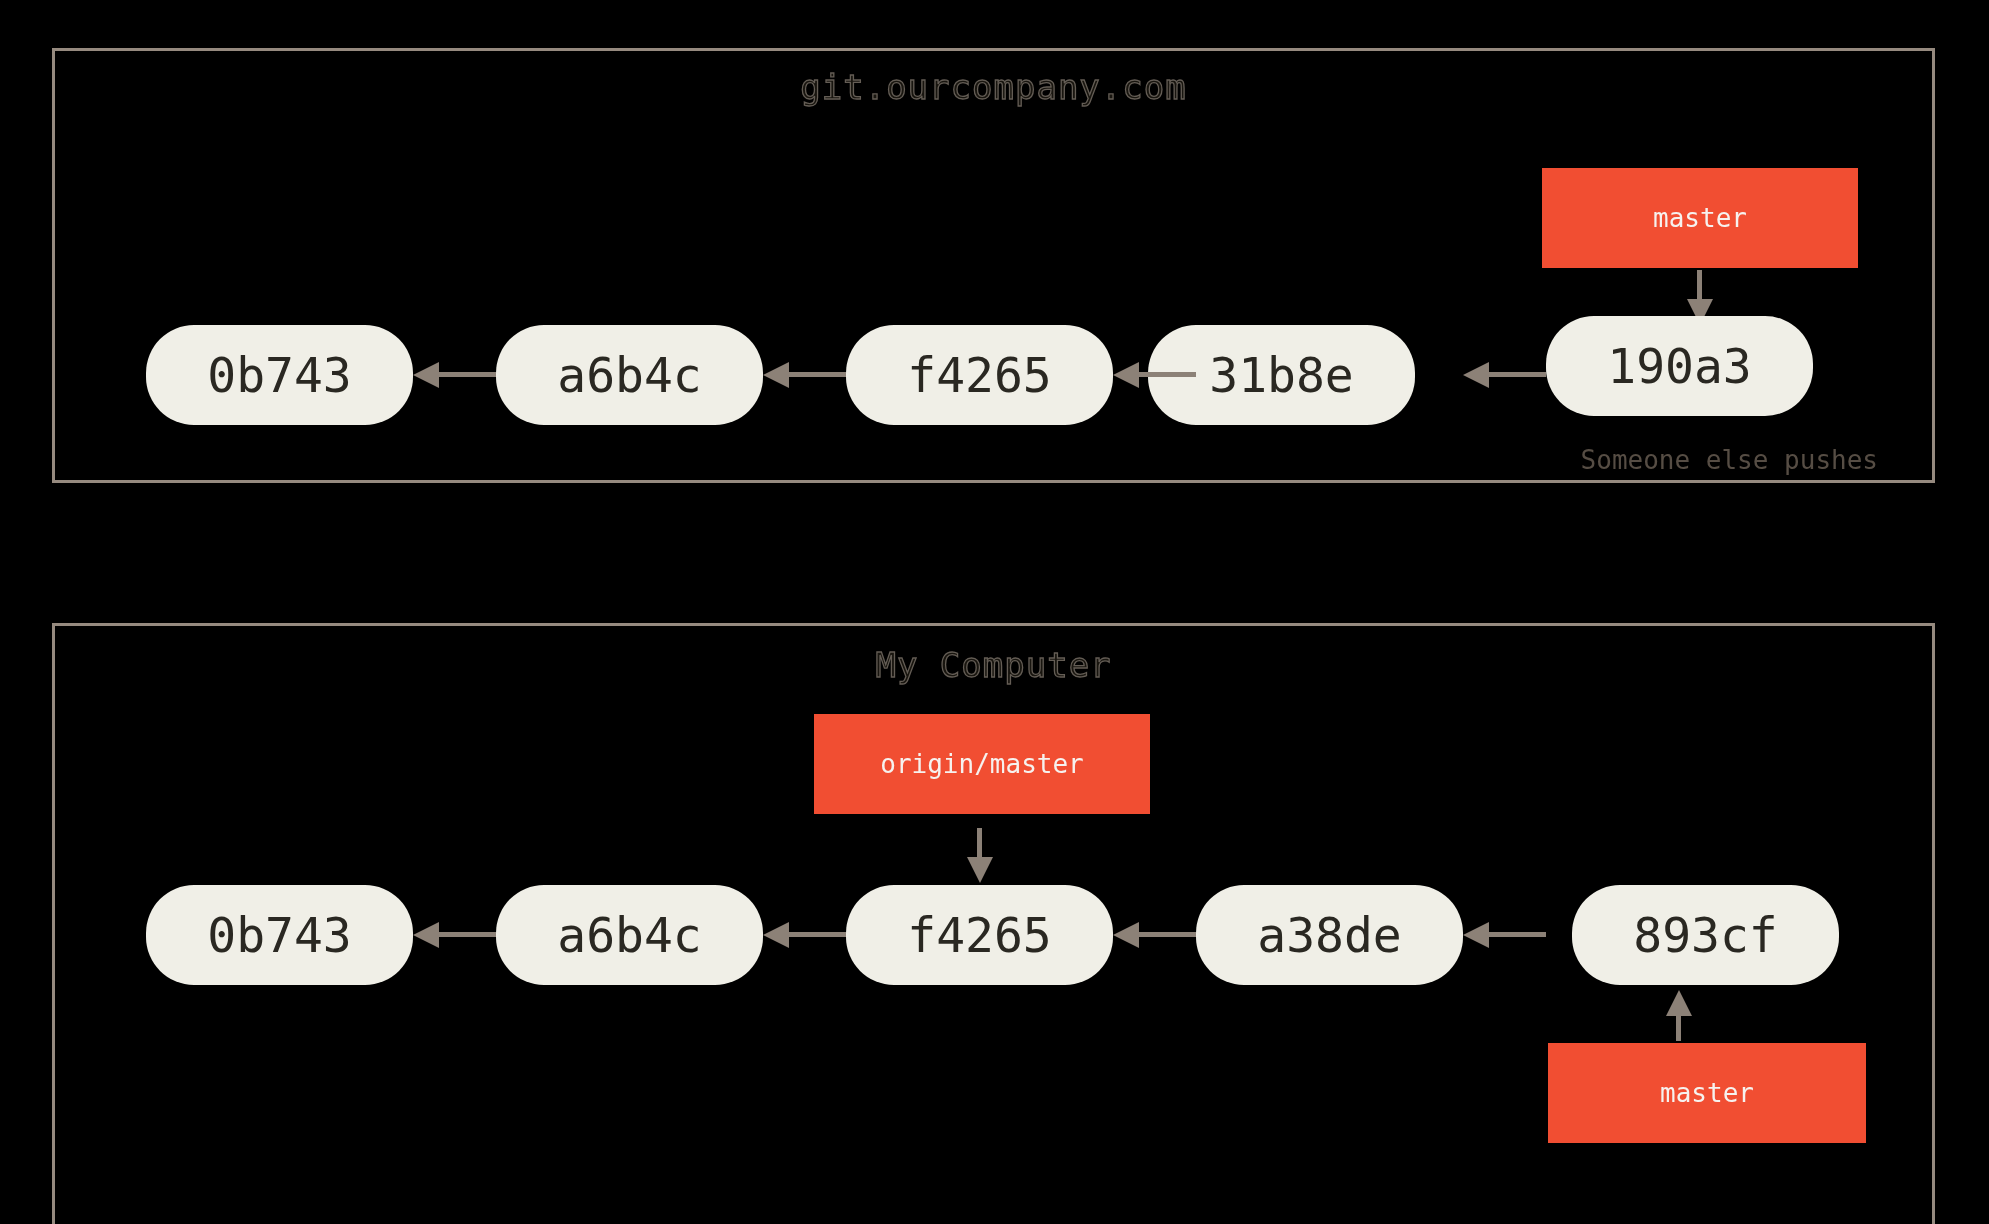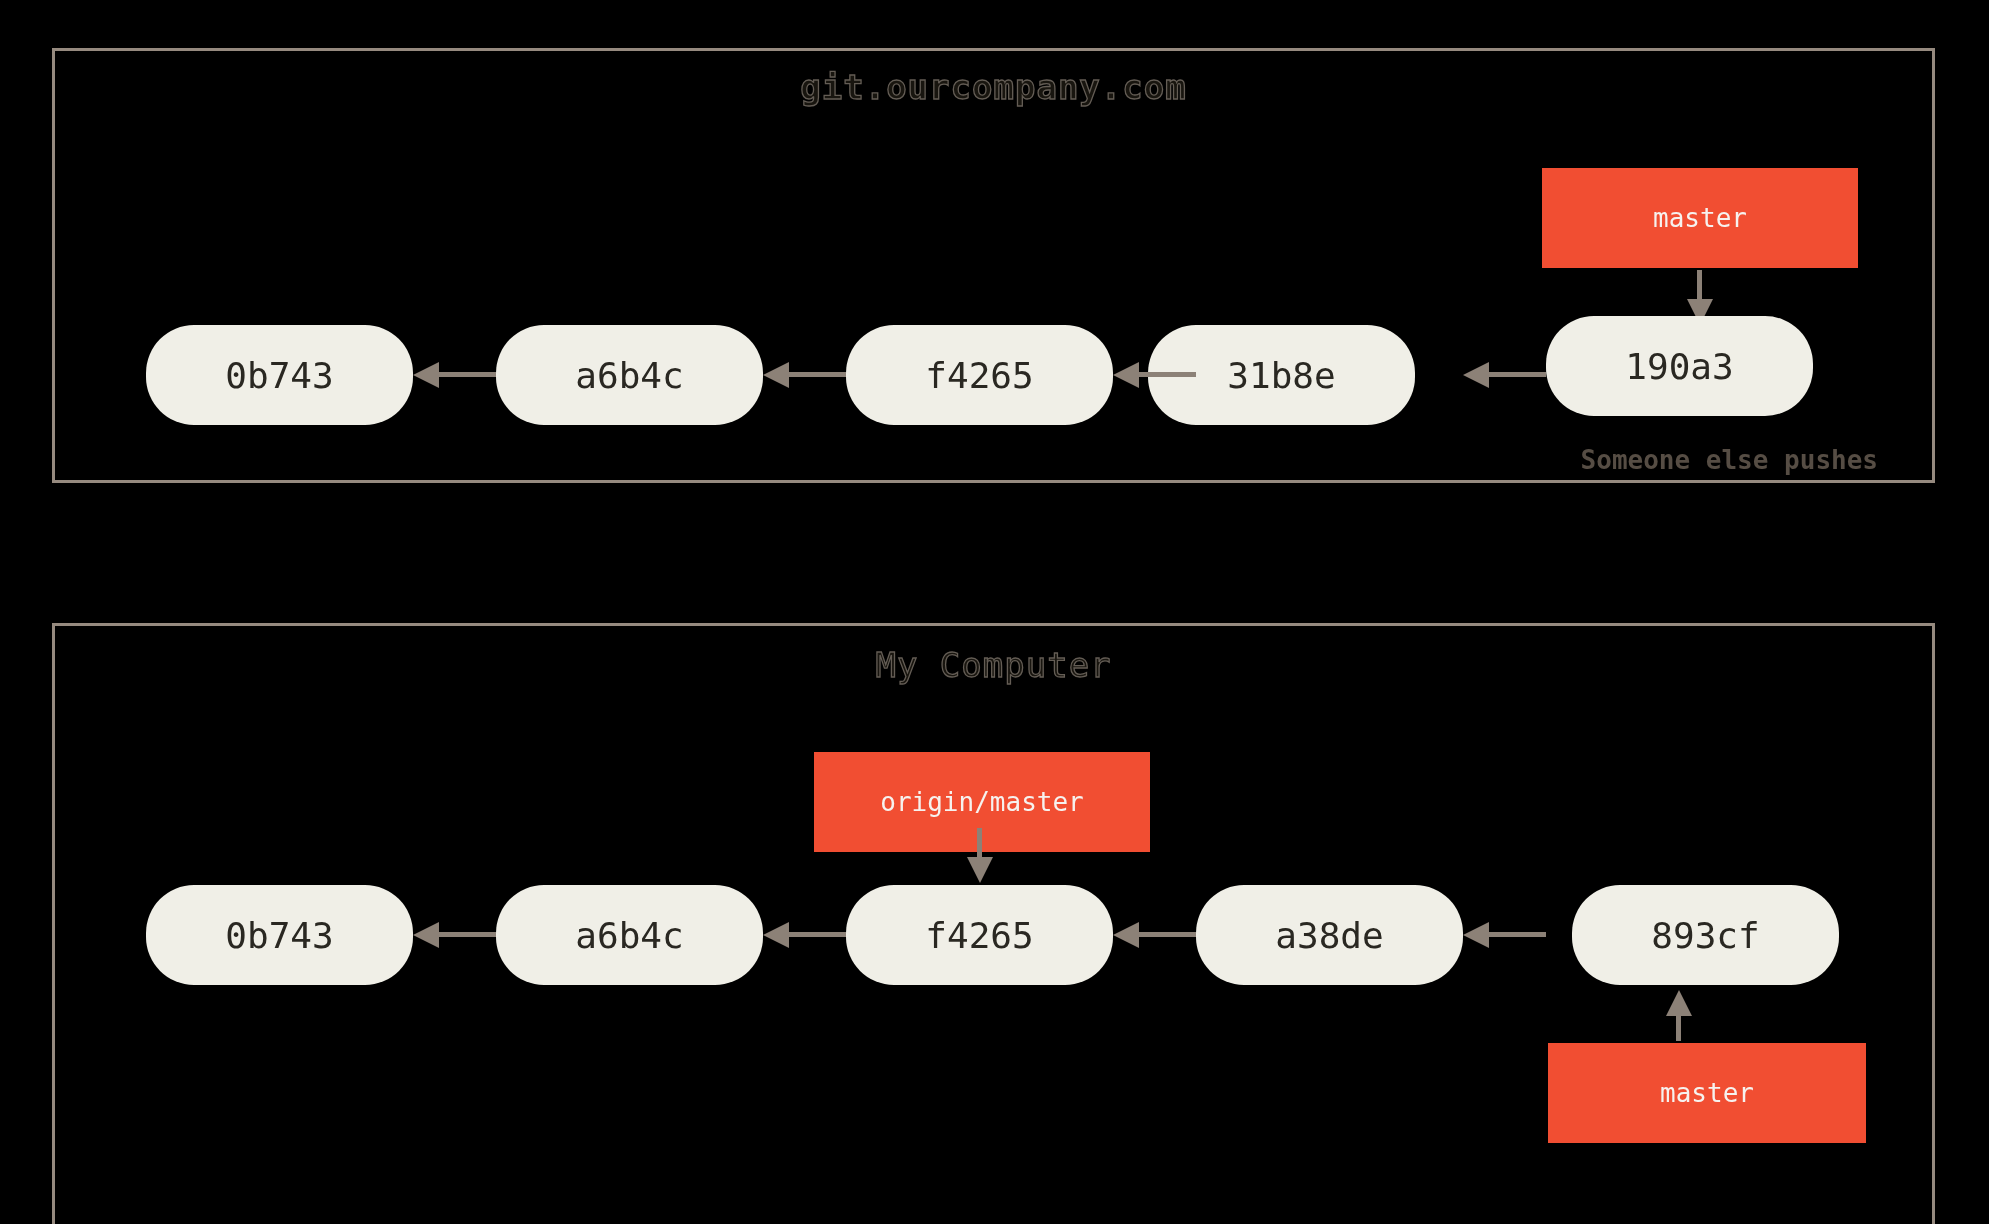--- a/index.html
+++ b/index.html
@@ -14,21 +14,21 @@
     background: #000000;
     font-family: "DejaVu Sans Mono", "Liberation Mono", monospace;
     overflow: hidden;
   }
   .panel {
     position: absolute;
     box-sizing: border-box;
     border: 3px solid #968a7f;
     background: transparent;
   }
-  .panel-remote { left: 52px; top: 48px;  width: 1883px; height: 435px; font-weight: bold; }
+  .panel-remote { left: 52px; top: 48px;  width: 1883px; height: 435px; }
   .panel-local  { left: 52px; top: 623px; width: 1883px; height: 689px; }
 
   .panel-title {
     position: absolute;
     left: 0; right: 0;
     text-align: center;
     font-size: 34px;
     letter-spacing: 1px;
     color: #18150f;
     -webkit-text-stroke: 1.3px #645d55;
@@ -36,21 +36,21 @@
   .panel-remote .panel-title { top: 16px; }
   .panel-local  .panel-title { top: 19px; }
 
   .node {
     position: absolute;
     width: 267px;
     height: 100px;
     background: #f0efe7;
     border-radius: 48px;
     color: #2a2822;
-    font-size: 36px;
+    font-size: 48px;
     display: flex;
     align-items: center;
     justify-content: center;
   }
 
   .ref-label {
     position: absolute;
     height: 100px;
     background: #f14e32;
     color: #f6f2ef;
@@ -148,21 +148,21 @@
   </div>
   <div class="harrow" style="left:1463px; top:362px; width:83px;">
     <div class="shaft"></div>
       <div class="head"></div>
   </div>
 
   <section class="panel panel-local">
     <div class="panel-title">My Computer</div>
   </section>
 
-  <div class="ref-label" style="left:814px; top:752px; width:336px;">origin/master</div>
+  <div class="ref-label" style="left:814px; top:714px; width:336px;">origin/master</div>
   <div class="varrow down" style="left:967px; top:828px; height:55px;">
     <div class="shaft"></div>
     <div class="head"></div>
   </div>
 
   <div class="node" style="left:146px;  top:885px;">0b743</div>
   <div class="node" style="left:496px;  top:885px;">a6b4c</div>
   <div class="node" style="left:846px;  top:885px;">f4265</div>
   <div class="node" style="left:1196px; top:885px;">a38de</div>
   <div class="node" style="left:1572px; top:885px;">893cf</div>

